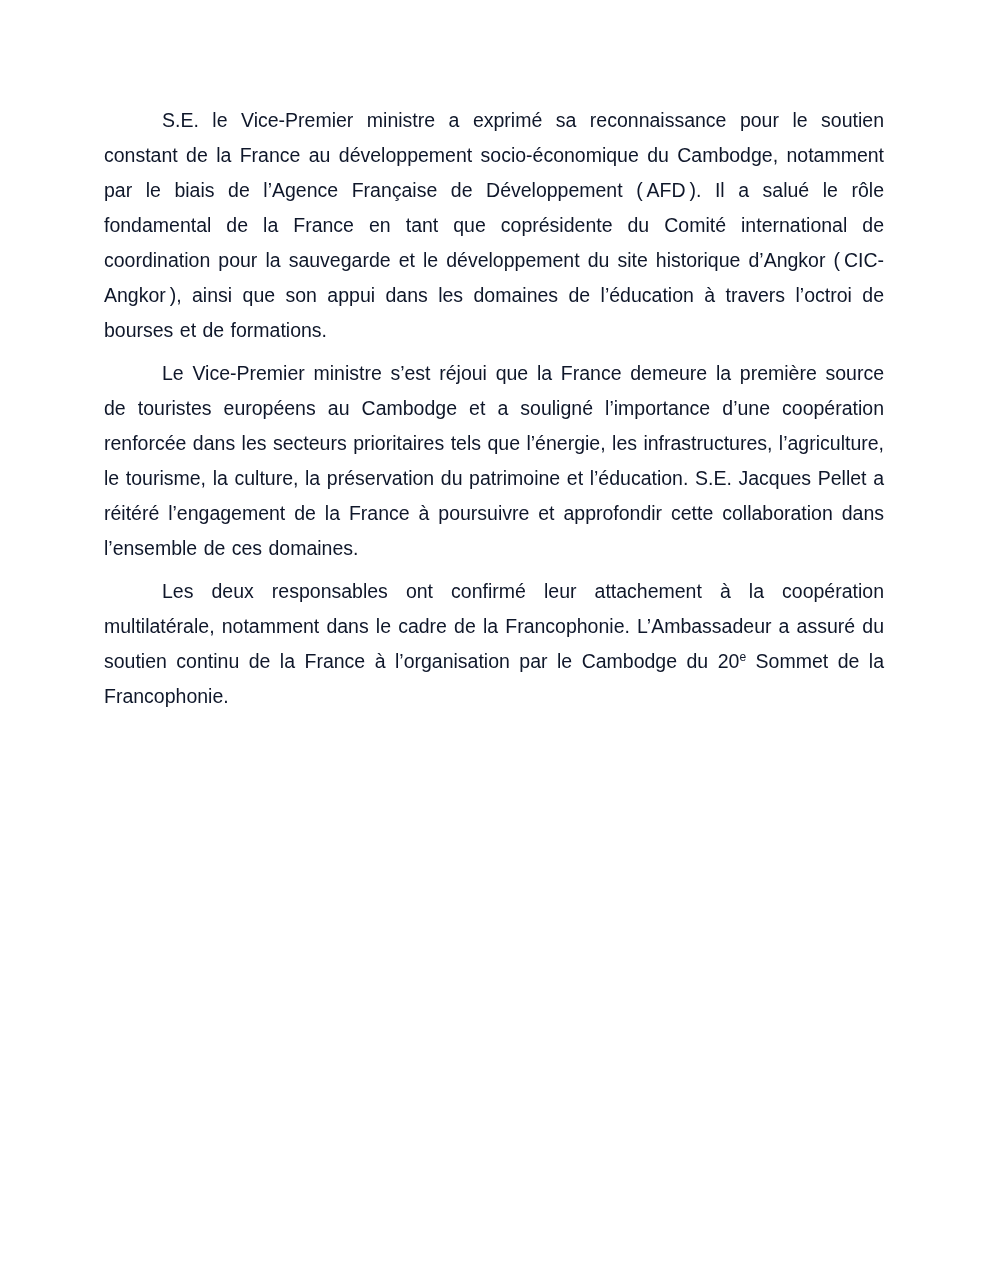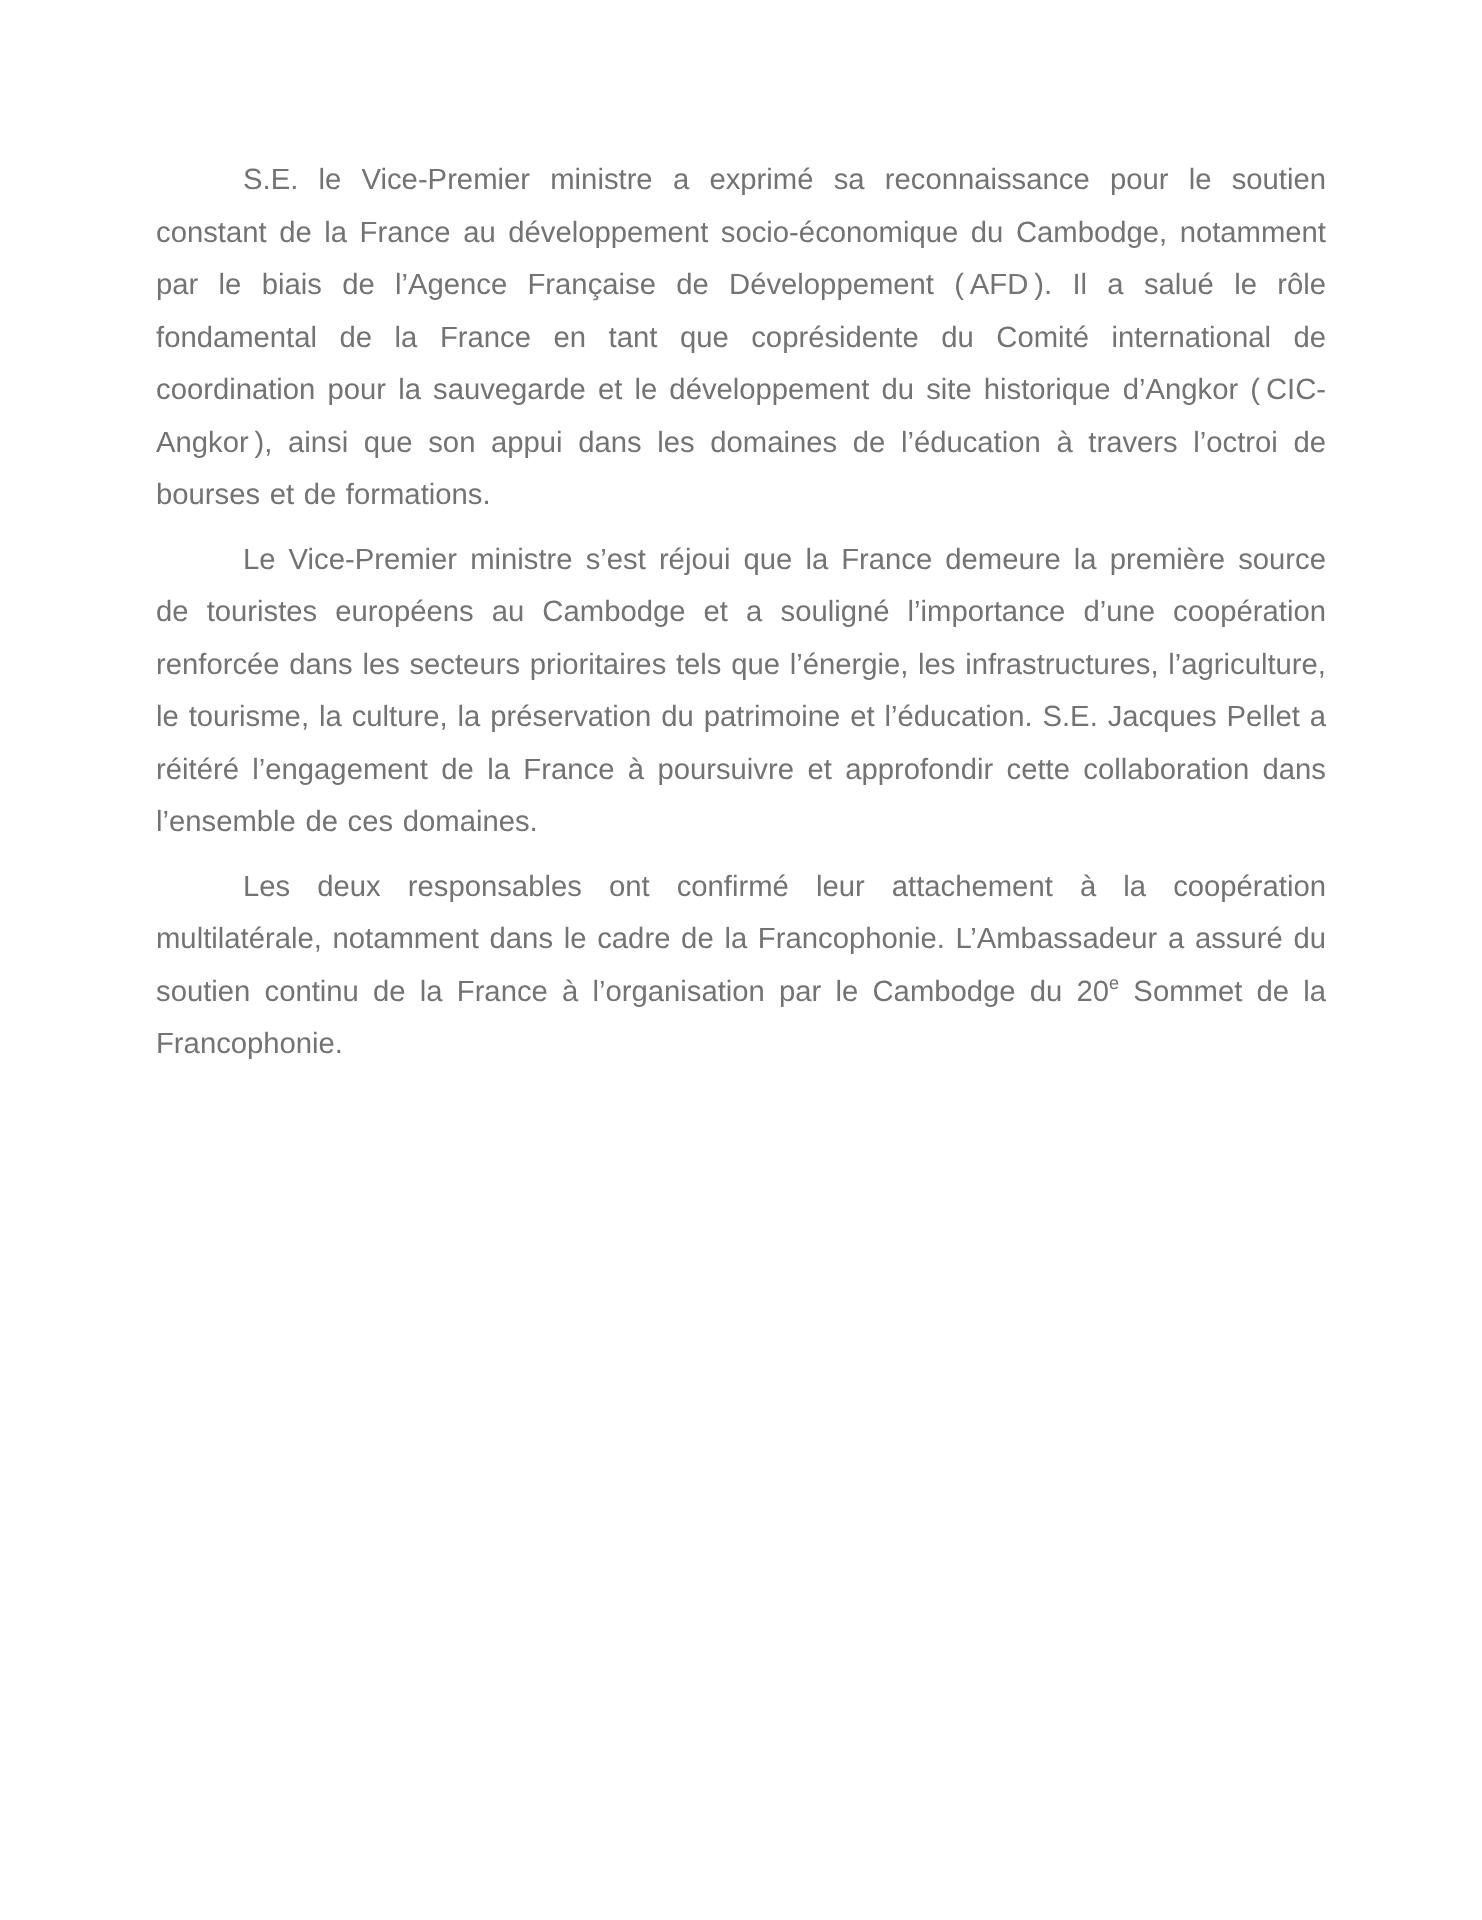--- a/index.html
+++ b/index.html
@@ -10,21 +10,21 @@
   .page {
     position: relative;
     box-sizing: border-box;
     width: 988px;
     height: 1280px;
     background: #ffffff;
     padding: 103px 104px 0 104px;
     font-family: "Liberation Sans", "DejaVu Sans", sans-serif;
     font-size: 19.5px;
     line-height: 35px;
-    color: #737373;
+    color: #0f172a;
     -webkit-font-smoothing: antialiased;
   }
   .para {
     margin: 0 0 8px 0;
     text-align: justify;
     text-indent: 58px;
     word-spacing: 1px;
   }
   .sup {
     font-size: 0.62em;

